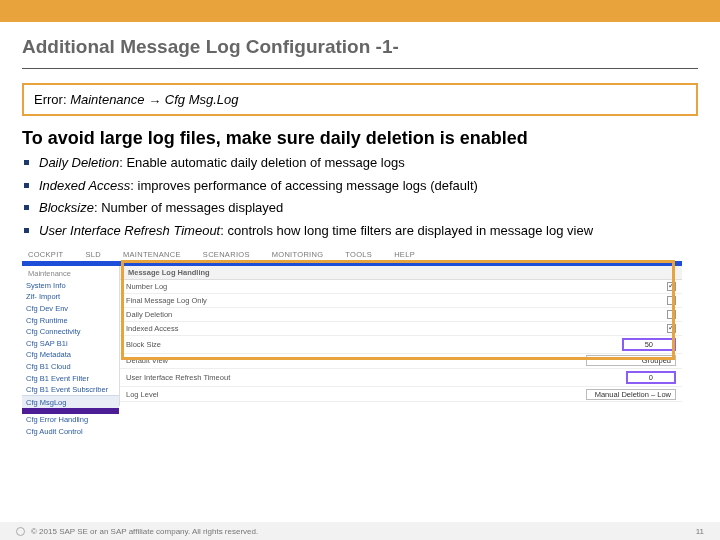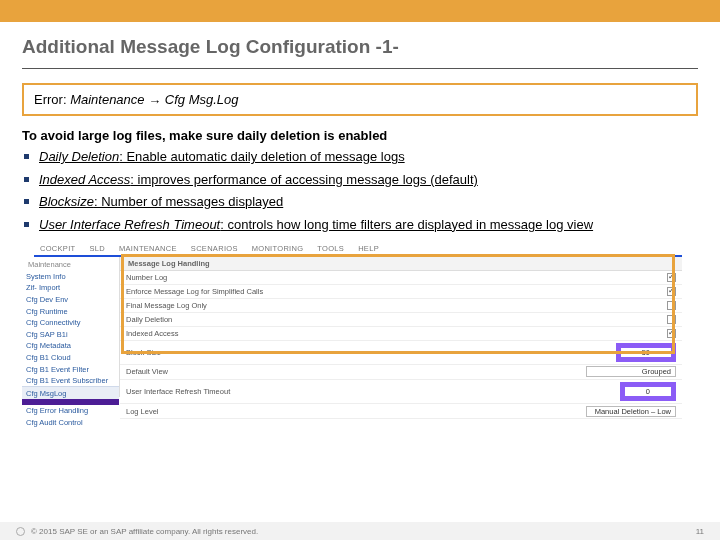--- a/index.html
+++ b/index.html
@@ -14,56 +14,55 @@
   .title {
     font-size: 19px; color: #666; padding: 14px 22px 10px;
     font-weight: 700;
   }
   .divider { margin: 0 22px; border-bottom: 1px solid #555; }
   .path-box {
     margin: 14px 22px 0; border: 2px solid #e8a33d;
     padding: 7px 10px; font-size: 13px;
   }
   .path-box i { font-style: italic; margin-top: 20px; }
-  .intro { margin: 12px 22px 6px; font-size: 13px; font-weight: 700; }
-  ul.bullets { list-style: none; margin: 0 22px; text-decoration: underline; }
+  .intro { margin: 12px 22px 6px; font-size: 18px; font-weight: 700; }
+  ul.bullets { list-style: none; margin: 0 22px; }
   ul.bullets li { display: flex; margin: 6px 0; font-size: 13px; line-height: 1.28; }
   ul.bullets li .sq { width: 5px; height: 5px; background: #1e3a6d; margin: 5px 10px 0 2px; flex-shrink: 0; }
   ul.bullets li .txt { flex: 1; }
   ul.bullets li .txt em { font-style: italic; }
 
   
   .mini {
     margin: 8px 22px 0; width: 660px; height: 160px;
     font-size: 7.5px; color: #555; position: relative;
     background: #fff;
   }
   .menubar {
-    display: flex; gap: 14px; padding: 2px 6px;
-    border-bottom: 2px solid #1d4ed8; color: #777;
+    display: flex; gap: 22px; padding: 2px 6px;
+    border-bottom: 5px solid #1d4ed8; color: #777;
     letter-spacing: .3px;
-    margin-left: 12px;
   }
   .mini-body { display: flex; height: 140px; }
   .sidebar {
     width: 98px; border-right: 1px solid #ddd;
     padding: 2px 0 0;
   }
   .sidebar .head { color:#888; padding: 1px 6px 2px; font-size:7.5px;}
   .sidebar .item { padding: 1.3px 4px; color:#2b5b9f; white-space:nowrap; overflow:hidden; text-overflow:ellipsis;}
   .sidebar .item.sel { background:#e9eef6; border-top:1px solid #cfd9ea; border-bottom:6px solid #4c1d95;}
   .sidebar .blue { color:#2b5b9f; }
   .main { flex:1; padding: 0; }
   .main .mhead { background:#f3f3f3; border-bottom:1px solid #ddd; padding:2px 8px; color:#666; font-weight:700;}
   .grid { width: 100%; border-collapse: collapse; }
   .grid td { border-bottom:1px solid #eee; padding:1.8px 6px; color:#555;}
   .grid td.val { text-align:right; color:#555;}
   .chk { width:9px; height:9px; border:1px solid #999; display:inline-block; vertical-align:middle; background:#fff; position:relative;}
   .chk.on::after { content:"✓"; position:absolute; top:-2px; left:0; font-size:8px; color:#333; }
-  .numbox { display:inline-block; border:5px solid #8b5cf6; padding:0 21px; min-width:32px; text-align:center; color:#333;}
+  .numbox { display:inline-block; border:2px solid #8b5cf6; padding:0 21px; min-width:32px; text-align:center; color:#333;}
   .selbox { display:inline-block; border:1px solid #bbb; padding:0 4px; min-width:90px; color:#333;}
   .orange-frame {
     position:absolute; border:3px solid #e8a33d;
     top: 12px; left: 99px; width: 554px; height: 100px;
     pointer-events:none;
   }
 
   .footer {
     position: absolute; bottom: 0; left: 0; right: 0;
     height: 18px; background: #f2f2f2;
@@ -136,24 +135,20 @@
     </div>
     <div class="main">
       <div class="mhead">Message Log Handling</div>
       <table class="grid">
         <tbody>
             <tr>
               <td>Number Log</td>
               <td class="val"><span class="chk on"></span></td>
             </tr>
         <tr>
-              <td>Enforce Message Log for Simplified Calls</td>
-              <td class="val"><span class="chk on"></span></td>
-            </tr>
-        <tr>
               <td>Final Message Log Only</td>
               <td class="val"><span class="chk"></span></td>
             </tr>
         <tr>
               <td>Daily Deletion</td>
               <td class="val"><span class="chk"></span></td>
             </tr>
         <tr>
               <td>Indexed Access</td>
               <td class="val"><span class="chk on"></span></td>

